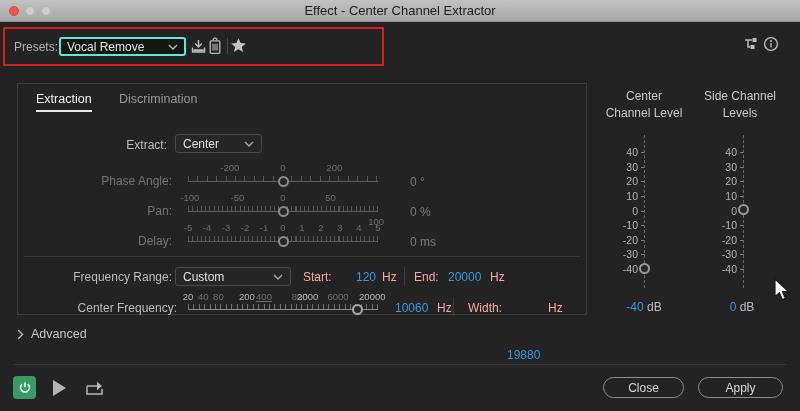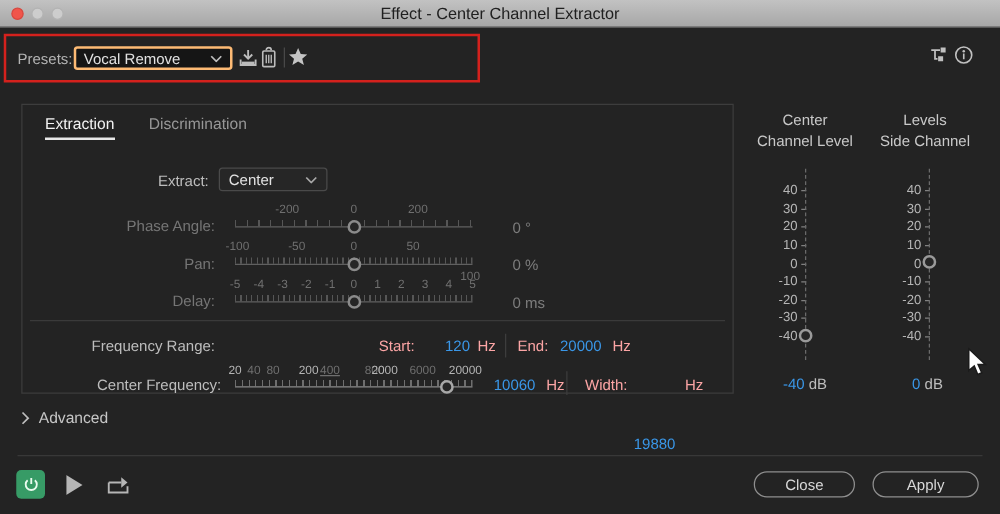--- a/index.html
+++ b/index.html
@@ -18,21 +18,21 @@
   .dot.gray { background:#cdcdcd; border:1px solid #b3b3b3; }
 
   
   .red-box { position:absolute; left:3px; top:27px; width:381px; height:39px;
     border:2px solid #d4211d; pointer-events:none; }
   .presets-label { position:absolute; left:14px; top:40px; font-size:12px; color:#b3b3b3; }
   .dropdown { position:absolute; display:flex; align-items:center; justify-content:space-between;
     background:#1e1e1e; border:1px solid #4a4a4a; border-radius:3px;
     padding:0 7px; font-size:12px; color:#e2e2e2; }
   .dd-presets { left:59px; top:37px; width:127px; height:19px;
-    background:#151515; border:2px solid #fdba74; padding:0 6px; }
+    background:#151515; border:2px solid #5eead4; padding:0 6px; }
   .dd-extract { left:175px; top:134px; width:87px; height:19px; background:#262626; }
   .dd-range   { left:175px; top:267px; width:116px; height:19px; background:#262626; }
   .chev svg { display:block; }
 
   .tool-icon { position:absolute; cursor:pointer; }
 
   
   .frame { position:absolute; left:17px; top:83px; width:570px; height:232px;
     border:1px solid #3d3d3d; }
   .tab { position:absolute; top:8px; font-size:12.5px; cursor:pointer; }
@@ -229,20 +229,28 @@
         <div class="ticks fine"></div>
         <div class="line"></div>
       </div>
     <div class="knob" style="left:calc(50% - 5.5px); top:14px;"></div>
   </div>
   <div class="slider-val" style="top:235px;">0 ms</div>
 
   <div class="hdivider" style="left:24px; top:256px; width:556px;"></div>
 
   <div class="rlabel" style="left:52px; top:270px; width:120px;">Frequency Range:</div>
+  <div class="dropdown dd-range">
+    <span>Custom</span>
+    <span class="chev">
+      <svg width="10" height="6" viewBox="0 0 10 6">
+          <polyline points="1,1 5,5 9,1" fill="none" stroke="#a8a8a8" stroke-width="1.4"></polyline>
+        </svg>
+    </span>
+  </div>
   <span class="ftext" style="left:303px; top:270px;">Start:</span>
   <span class="ftext blue" style="left:356px; top:270px;">120</span>
   <span class="ftext" style="left:382px; top:270px;">Hz</span>
   <div class="vsep" style="left:404px; top:267px; height:19px;"></div>
   <span class="ftext" style="left:414px; top:270px;">End:</span>
   <span class="ftext blue" style="left:448px; top:270px;">20000</span>
   <span class="ftext" style="left:490px; top:270px;">Hz</span>
 
   <div class="rlabel" style="left:57px; top:301px; width:120px;">Center Frequency:</div>
   <div class="slider" style="top:291px;">
@@ -316,22 +324,22 @@
     <span>-40</span>
   </div>
   <div class="meter-track" style="left:644px;"></div>
   <div class="knob" style="left:639px; top:263px; border-color:#9a9a9a;"></div>
   <div class="meter-val" style="left:612px;">
     <span class="blue">-40</span>
     <span>dB</span>
   </div>
 
   <div class="meter-title" style="left:685px; top:88px;">
-    <div>Levels</div>
-      <div>Side Channel</div>
+    <div>Side Channel</div>
+      <div>Levels</div>
   </div>
   <div class="meter-labels" style="left:699px;">
     <span>40</span>
       <span>30</span>
     <span>20</span>
       <span>10</span>
     <span>0</span>
       <span>-10</span>
     <span>-20</span>
       <span>-30</span>

